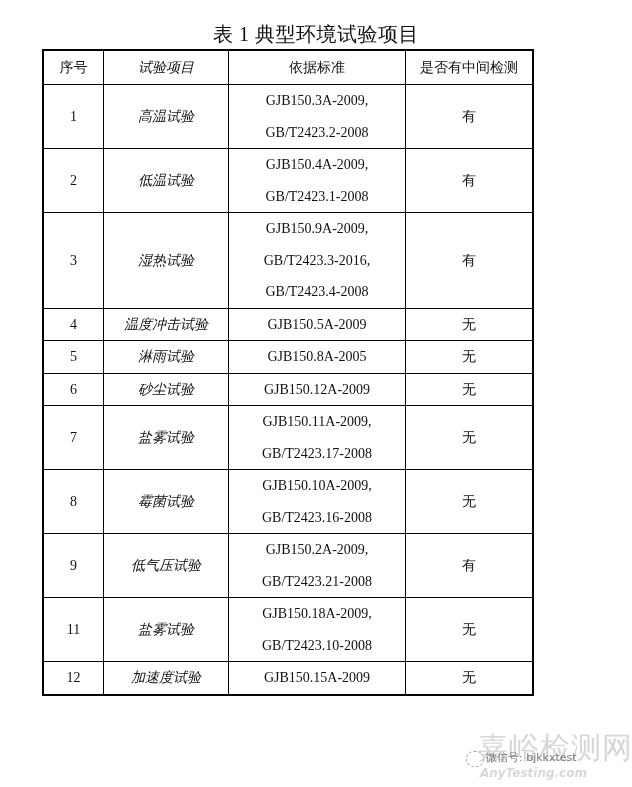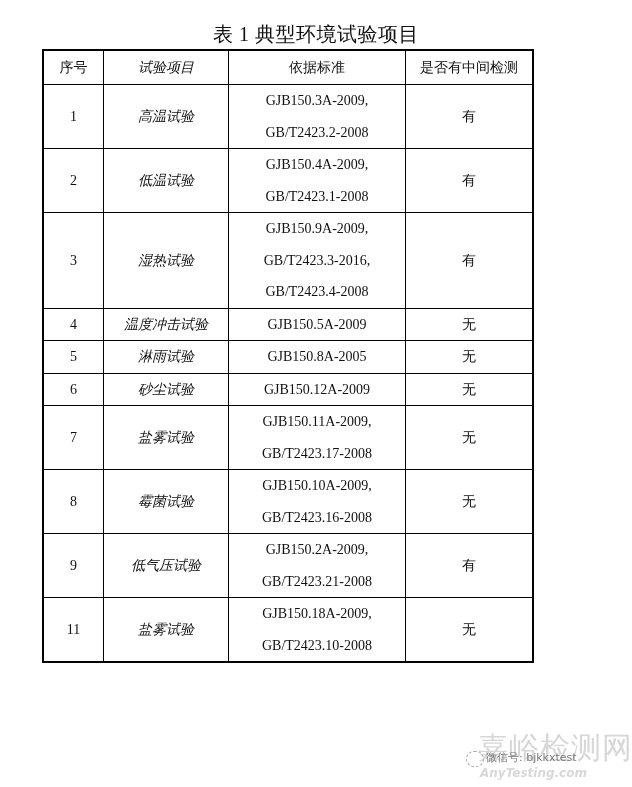--- a/index.html
+++ b/index.html
@@ -114,20 +114,28 @@
       </tr>
       <tr>
         <td class="c0">11</td>
         <td class="c1">盐雾试验</td>
         <td class="c2 std">
           <div>GJB150.18A-2009,</div>
           <div>GB/T2423.10-2008</div>
         </td>
         <td class="c3">无</td>
       </tr>
+      <tr>
+        <td class="c0">12</td>
+        <td class="c1">加速度试验</td>
+        <td class="c2 std">
+          <div>GJB150.15A-2009</div>
+        </td>
+        <td class="c3">无</td>
+      </tr>
     </tbody>
 </table>
 
 <div>
   <div class="wm-big">嘉峪检测网</div>
   <div class="wm-icon"></div>
   <div class="wm-wx" style="left:486px">微信号: bjkkxtest</div>
   <div class="wm-url">AnyTesting.com</div>
 </div>
 

